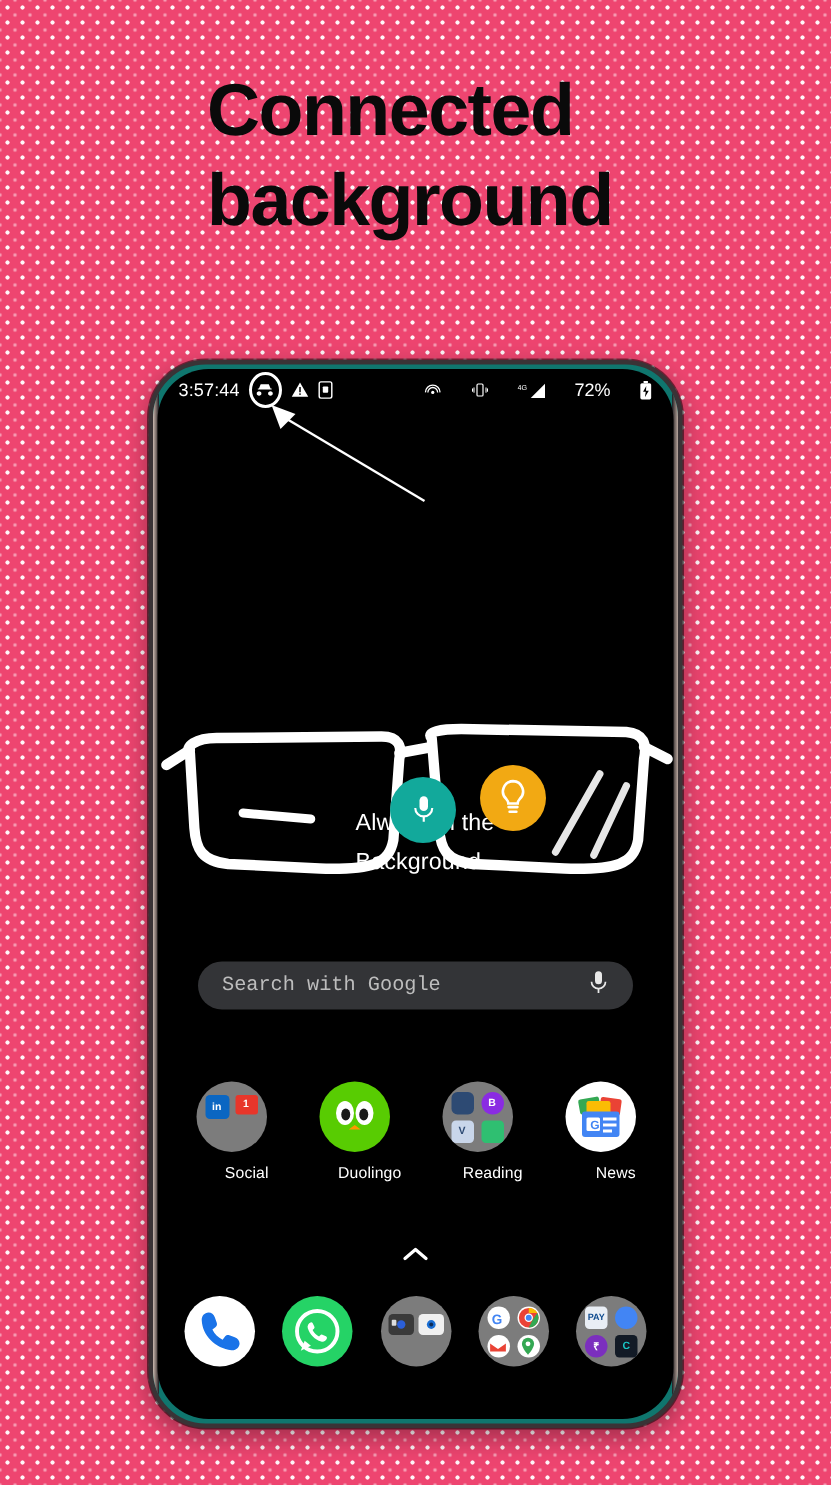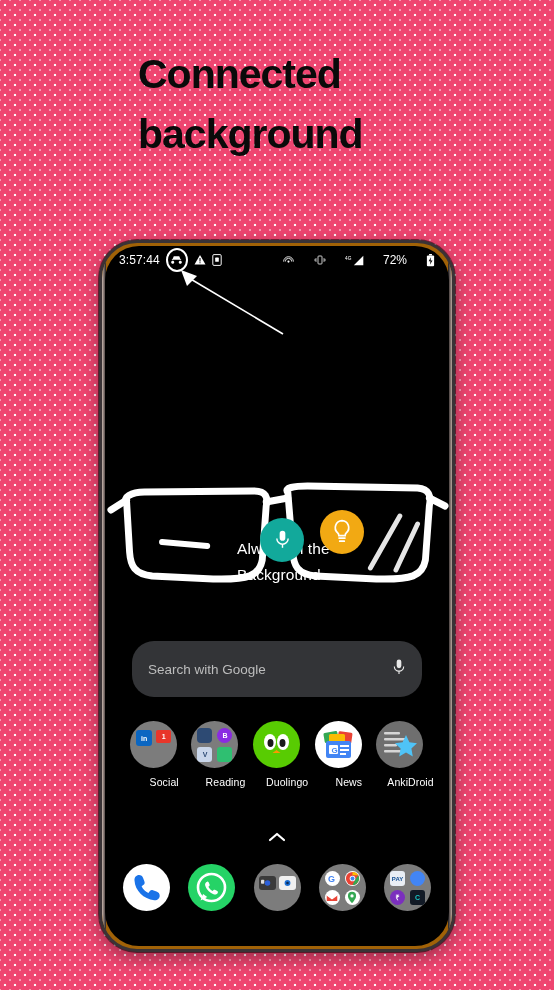--- a/index.html
+++ b/index.html
@@ -16,35 +16,35 @@
     background-size: 10px 10px, 10px 10px;
     background-position: 0 0, 5px 5px;
     position:relative;
   }
 
   
   .headline {
     position:absolute;
     left:138px; top:44px;
     width:360px;
-    font-size:41px;
+    font-size:49px;
     line-height:60px;
     font-weight:bold;
     color:#0a0a0a;
     letter-spacing:-1.0px;
   }
   .headline span { display:block; }
 
   
   .phone {
     position:absolute;
     left:99px; top:240px;
     width:356px; height:712px;
     border-radius:38px;
-    background:#a16207;
+    background:#0f766e;
     border:3px solid #3a3336;
     box-shadow:0 0 0 1px rgba(0,0,0,0.5), 0 6px 18px rgba(0,0,0,0.35);
     overflow:hidden;
   }
   .phone-bezel-left {
     position:absolute; left:0; top:0; bottom:0; width:4px;
     background:linear-gradient(90deg,#c9b7ae 0%, #6b5f5c 60%, #1b1b22 100%);
     border-top-left-radius:36px; border-bottom-left-radius:36px;
     pointer-events:none;
   }
@@ -99,24 +99,25 @@
   .wall-icon {
     position:absolute; width:44px; height:44px; border-radius:50%;
     display:flex; align-items:center; justify-content:center;
   }
   .mic-chip { left:155px; top:42px; background:#12A99B; }
   .bulb-chip { left:215px; top:34px; background:#F2A913; }
 
   
   .searchbar {
     position:absolute; left:27px; right:27px; top:395px;
-    height:56px; border-radius:22px;
+    height:32px; border-radius:22px;
     background:#333437;
     display:flex; align-items:center;
     padding:0 16px;
+    font-family:Liberation Mono, monospace;
   }
   .search-placeholder { color:#bdbdbd; font-size:13.5px; flex:1; }
 
   
   .apps { position:absolute; left:18px; right:18px; top:475px; display:flex; justify-content:space-between; }
   .app { width:62px; display:flex; flex-direction:column; align-items:center; gap:8px; }
   .app-icon { width:47px; height:47px; border-radius:50%; position:relative; overflow:hidden; }
   .app-label { color:#fff; font-size:10.5px; letter-spacing:0.1px;margin-left:21px; }
 
   .folder { background:#7c7c7c; }
@@ -267,71 +268,59 @@
 
       <div class="app">
         <div class="app-icon folder">
           <div class="mini" style="left:6px;top:9px;width:16px;height:16px;border-radius:3px;background:#0A66C2;">in</div>
           <div class="mini" style="left:26px;top:9px;width:15px;height:13px;border-radius:2px;background:#E8362A;">1</div>
         </div>
         <div class="app-label">Social</div>
       </div>
 
       <div class="app">
-        <div class="app-icon folder">
-          <div class="mini" style="left:6px;top:7px;width:15px;height:15px;background:#2d4a73;"></div>
-          <div class="mini" style="left:26px;top:7px;width:15px;height:15px;border-radius:50%;background:#8A2BE2;">B</div>
-          <div class="mini" style="left:6px;top:26px;width:15px;height:15px;border-radius:3px;background:#c9d6ea;color:#2d4a73;">V</div>
-          <div class="mini" style="left:26px;top:26px;width:15px;height:15px;border-radius:3px;background:#2fbf71;"></div>
-        </div>
-        <div class="app-label">Reading</div>
-      </div>
-
-      <div class="app">
         <div class="app-icon" style="background:#58CC02;">
           <svg width="47" height="47" viewBox="0 0 47 47">
             <ellipse cx="17" cy="21" rx="6" ry="8" fill="#ffffff"></ellipse>
             <ellipse cx="30" cy="21" rx="6" ry="8" fill="#ffffff"></ellipse>
             <ellipse cx="17.5" cy="22" rx="3" ry="4" fill="#1a1a1a"></ellipse>
             <ellipse cx="29.5" cy="22" rx="3" ry="4" fill="#1a1a1a"></ellipse>
             <path d="M23.5 29 l-4 3 h8 Z" fill="#FF9600"></path>
           </svg>
         </div>
         <div class="app-label">Duolingo</div>
+      </div>
+
+      <div class="app">
+        <div class="app-icon folder">
+          <div class="mini" style="left:6px;top:7px;width:15px;height:15px;background:#2d4a73;"></div>
+          <div class="mini" style="left:26px;top:7px;width:15px;height:15px;border-radius:50%;background:#8A2BE2;">B</div>
+          <div class="mini" style="left:6px;top:26px;width:15px;height:15px;border-radius:3px;background:#c9d6ea;color:#2d4a73;">V</div>
+          <div class="mini" style="left:26px;top:26px;width:15px;height:15px;border-radius:3px;background:#2fbf71;"></div>
+        </div>
+        <div class="app-label">Reading</div>
       </div>
 
       <div class="app">
         <div class="app-icon" style="background:#ffffff;">
           <svg width="47" height="47" viewBox="0 0 47 47">
             <rect x="9" y="11" width="14" height="10" rx="1.5" fill="#34A853" transform="rotate(-10 16 16)"></rect>
             <rect x="23" y="11" width="14" height="11" rx="1.5" fill="#EA4335" transform="rotate(8 30 16)"></rect>
             <rect x="14" y="13" width="16" height="10" rx="1.5" fill="#FBBC04"></rect>
             <rect x="11" y="20" width="25" height="17" rx="2" fill="#4285F4"></rect>
             <rect x="14" y="24" width="9" height="9" rx="1" fill="#ffffff"></rect>
             <text x="16.5" y="31.5" font-size="8" font-weight="bold" fill="#4285F4" font-family="Liberation Sans, sans-serif">G</text>
             <rect x="25" y="24" width="9" height="2" fill="#ffffff"></rect>
             <rect x="25" y="28" width="9" height="2" fill="#ffffff"></rect>
             <rect x="25" y="32" width="6" height="2" fill="#ffffff"></rect>
           </svg>
         </div>
         <div class="app-label">News</div>
       </div>
 
-      <div class="app">
-        <div class="app-icon" style="background:#6f6f6f;">
-          <svg width="47" height="47" viewBox="0 0 47 47">
-            <rect x="8" y="11" width="16" height="2.4" rx="1" fill="#d6d6d6"></rect>
-            <rect x="8" y="17" width="22" height="2.4" rx="1" fill="#d6d6d6"></rect>
-            <rect x="8" y="23" width="13" height="2.4" rx="1" fill="#d6d6d6"></rect>
-            <rect x="8" y="29" width="17" height="2.4" rx="1" fill="#d6d6d6"></rect>
-            <path d="M30 14 l3.4 7.2 7.6 1 -5.6 5.4 1.4 7.8 -6.8 -3.8 -6.8 3.8 1.4 -7.8 -5.6 -5.4 7.6 -1 Z" fill="#4FC3F7"></path>
-          </svg>
-        </div>
-        <div class="app-label">AnkiDroid</div>
-      </div>
     </div>
 
     <div class="chevron-up">
       <svg width="18" height="10" viewBox="0 0 18 10">
         <path d="M2 8 L9 2 L16 8" fill="none" stroke="#ffffff" stroke-width="2.2" stroke-linecap="round" stroke-linejoin="round"></path>
       </svg>
     </div>
 
     <div class="dock">
 

